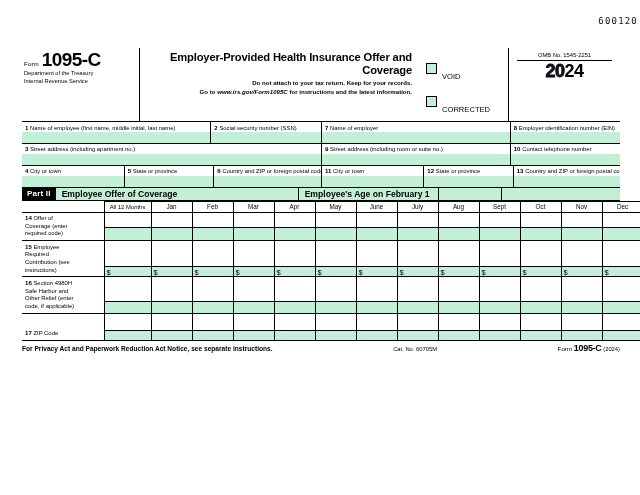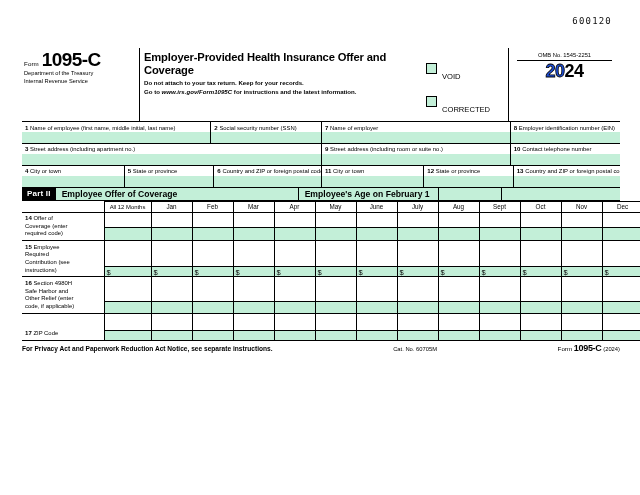--- a/index.html
+++ b/index.html
@@ -20,21 +20,21 @@
   #page {
     position: relative;
     width: 640px;
     height: 495px;
     background: #fff;
   }
 
   
   #ocr-number {
     position: absolute;
-    right: 28px;
+    right: 2px;
     top: 16px;
     font-family: "DejaVu Sans Mono", monospace;
     font-size: 9px;
     letter-spacing: 1.2px;
     color: #111;
   }
 
   
   #form {
     position: absolute;
@@ -61,21 +61,21 @@
   .form-no {
     font-size: 19px;
     font-weight: bold;
     letter-spacing: -0.6px;
     line-height: 1;
   }
   .dept { font-size: 5.7px; line-height: 1.32; margin-top: 1px; }
 
   .hdr-mid {
     flex: 1;
-    text-align: left;
+    text-align: right;
     padding: 3px 4px 2px 4px;
     box-sizing: border-box;
   }
   .title-main {
     font-size: 11.2px;
     font-weight: bold;
     letter-spacing: -0.15px;
     line-height: 1.15;
   }
   .title-sub {
@@ -110,21 +110,21 @@
   }
   .omb-no { font-size: 5.8px; }
   .omb-rule { border-bottom: .8px solid #000; margin: 2px 6px 1px 6px; }
   .yr {
     font-size: 18px;
     font-weight: bold;
     line-height: 1;
     letter-spacing: -0.5px;
   }
   .yr .hollow {
-    color: #1d4ed8;
+    color: #0f172a;
     -webkit-text-stroke: 0.8px #000;
   }
 
   
   .partbar {
     display: flex;
     align-items: stretch;
     border-bottom: 1.1px solid #000;
     background: #c3efd8;
     height: 12px;

